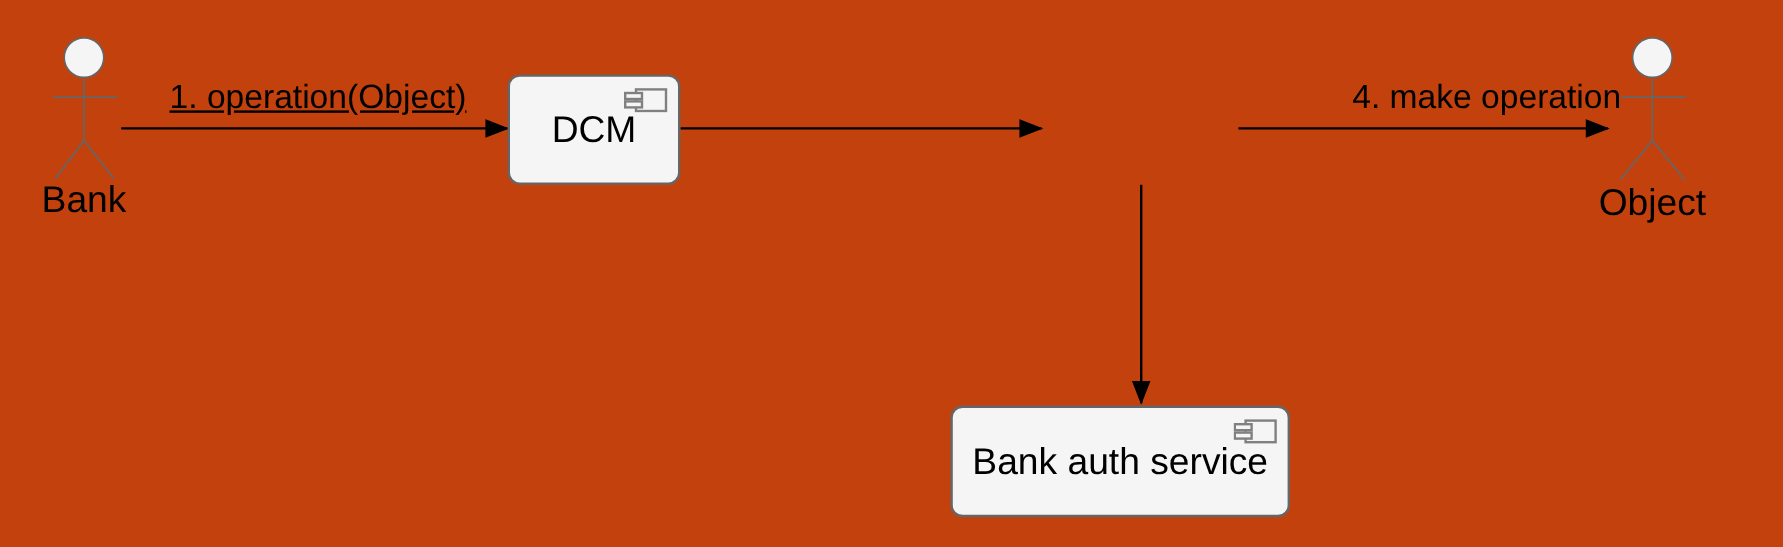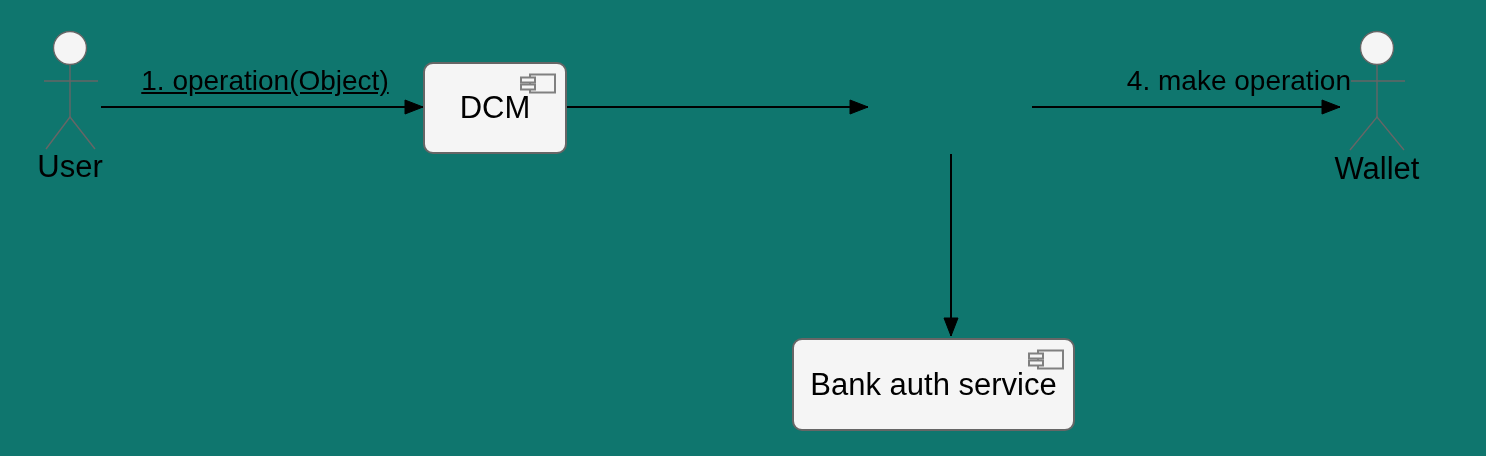--- a/index.html
+++ b/index.html
@@ -4,21 +4,21 @@
 <style>
   html, body {
     margin: 0;
     padding: 0;
     background: #ffffff;
   }
   .canvas {
     position: relative;
     width: 1486px;
     height: 456px;
-    background: #0f766e;
+    background: #c2410c;
     font-family: "Liberation Sans", sans-serif;
     color: #000000;
     overflow: hidden;
   }
   svg.layer {
     position: absolute;
     left: 0;
     top: 0;
     width: 1486px;
     height: 456px;
@@ -115,16 +115,16 @@
       <rect x="10" y="1.5" width="25" height="18" fill="#f5f5f5" stroke="#808080" stroke-width="2"></rect>
       <rect x="1" y="4.5" width="14" height="5" fill="#f5f5f5" stroke="#808080" stroke-width="2"></rect>
       <rect x="1" y="11.5" width="14" height="5" fill="#f5f5f5" stroke="#808080" stroke-width="2"></rect>
     </svg>
     <span>Bank auth service</span>
   </div>
 
   <div class="edge-label" id="edge-label-1">1. operation(Object)</div>
   <div class="edge-label" id="edge-label-4">4. make operation</div>
 
-  <div class="actor-label" id="actor-label-user">User</div>
-  <div class="actor-label" id="actor-label-stellar">Wallet</div>
+  <div class="actor-label" id="actor-label-user">Bank</div>
+  <div class="actor-label" id="actor-label-stellar">Object</div>
 
 </div>
 
 </body></html>

